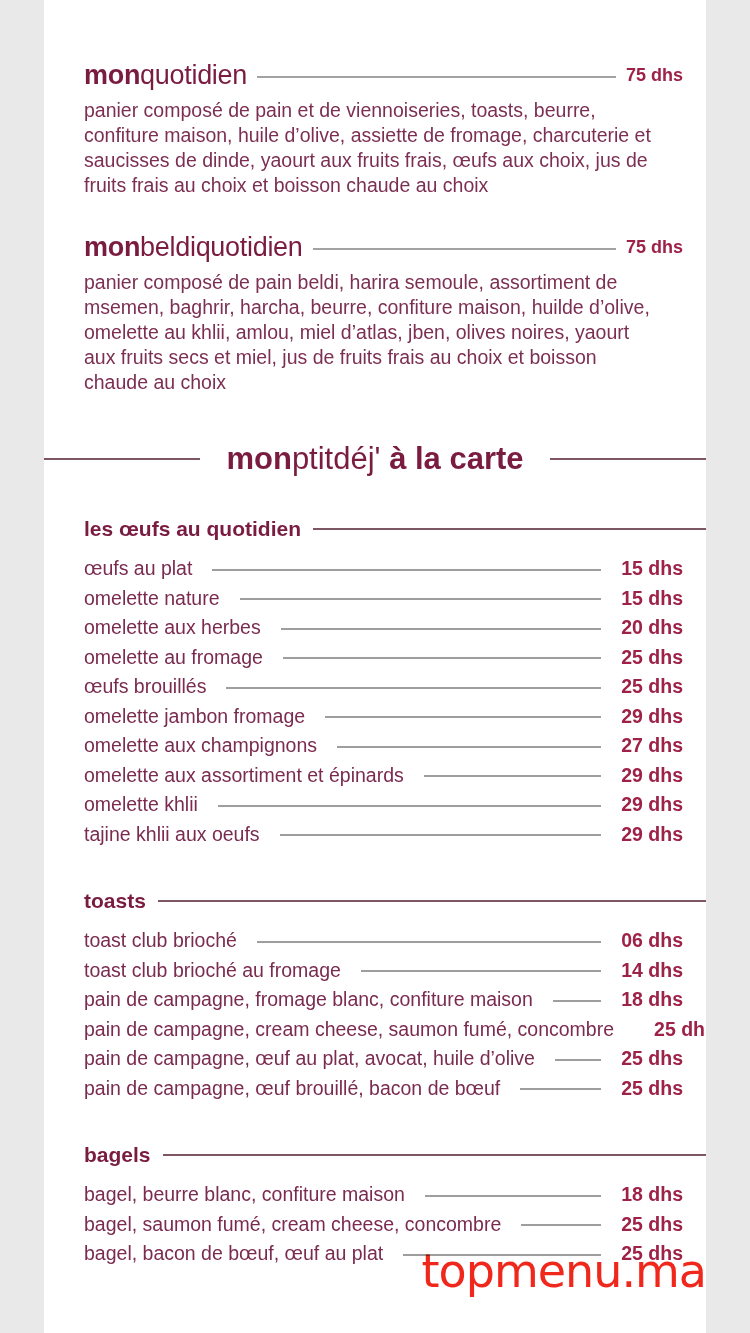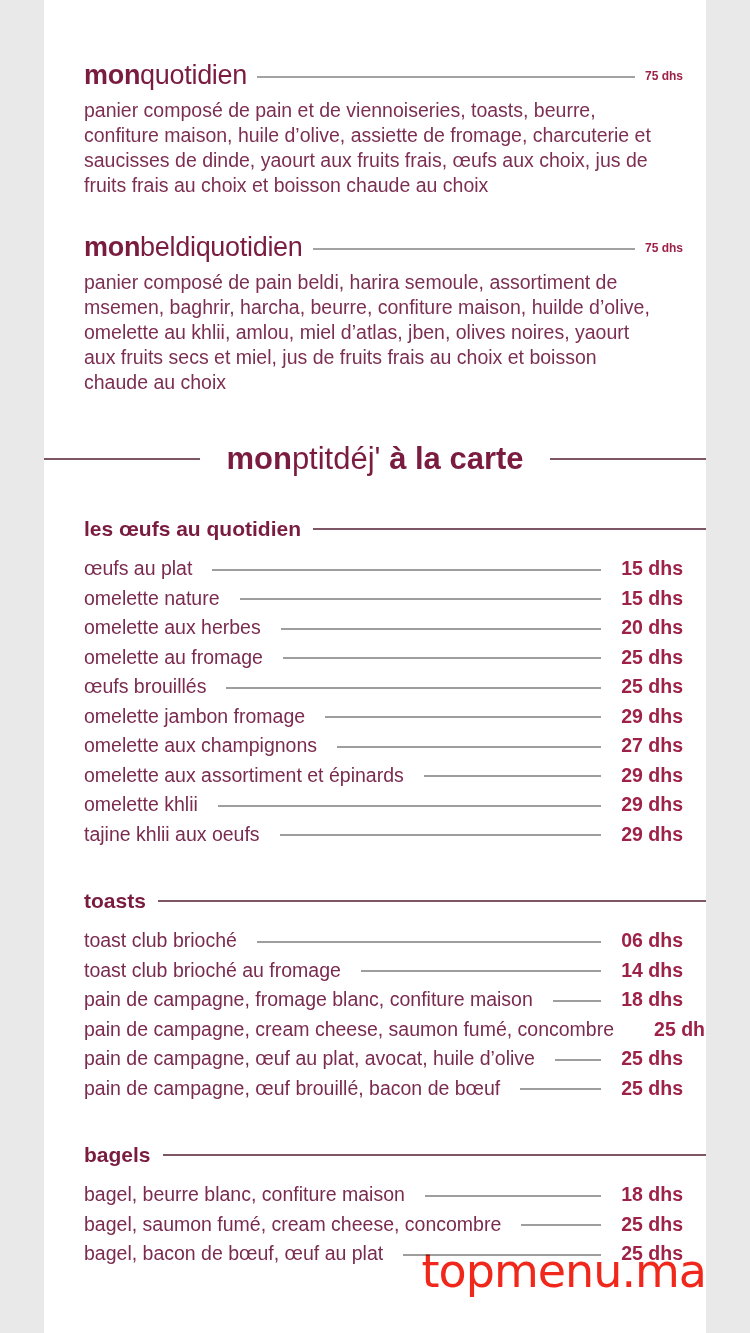--- a/index.html
+++ b/index.html
@@ -14,21 +14,21 @@
     box-sizing:border-box;
     padding:60px 23px 0 40px;
   }
 
   
   .combo { margin-bottom:34px; }
   .combo-head { display:flex; align-items:center; }
   .combo-name { margin:0; font-size:27px; font-weight:normal; color:#7a1c40; letter-spacing:-0.3px; white-space:nowrap; }
   .combo-name b { font-weight:bold; }
   .leader { flex:1; border-top:2px solid #a3a3a3; margin:0 10px; transform:translateY(1px); }
-  .combo-price { font-size:12px; font-weight:bold; color:#9e2148; white-space:nowrap; }
+  .combo-price { font-size:18px; font-weight:bold; color:#9e2148; white-space:nowrap; }
   .combo-desc { margin:7px 8px 0 0; max-width:568px; font-size:19.5px; line-height:25px; color:#7c2f52; }
 
   
   .carte-header { display:flex; align-items:center; margin:46px -23px 0 -40px;justify-content:space-between; }
   .carte-header .rule { flex:1; border-top:2px solid #7e5564; }
   .carte-title { margin:0 26px; font-size:31px; font-weight:normal; color:#7a1c40; white-space:nowrap; }
   .carte-title b { font-weight:bold; }
 
   
   .section { margin-top:40px; }

